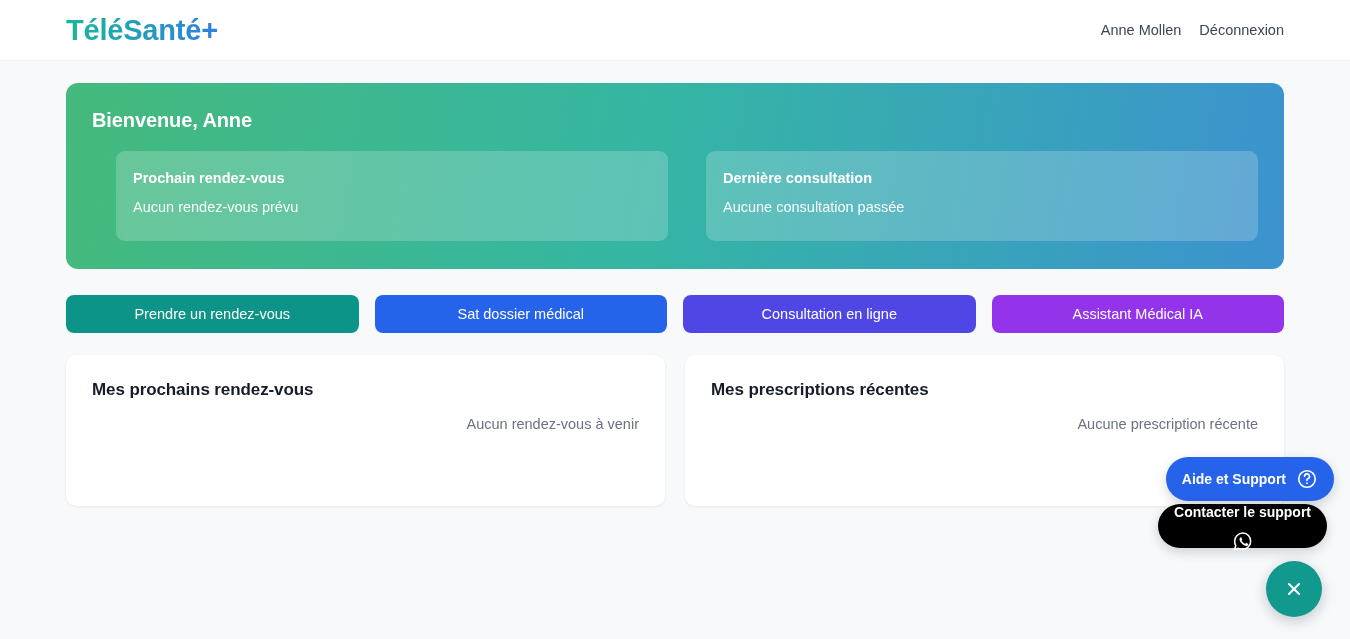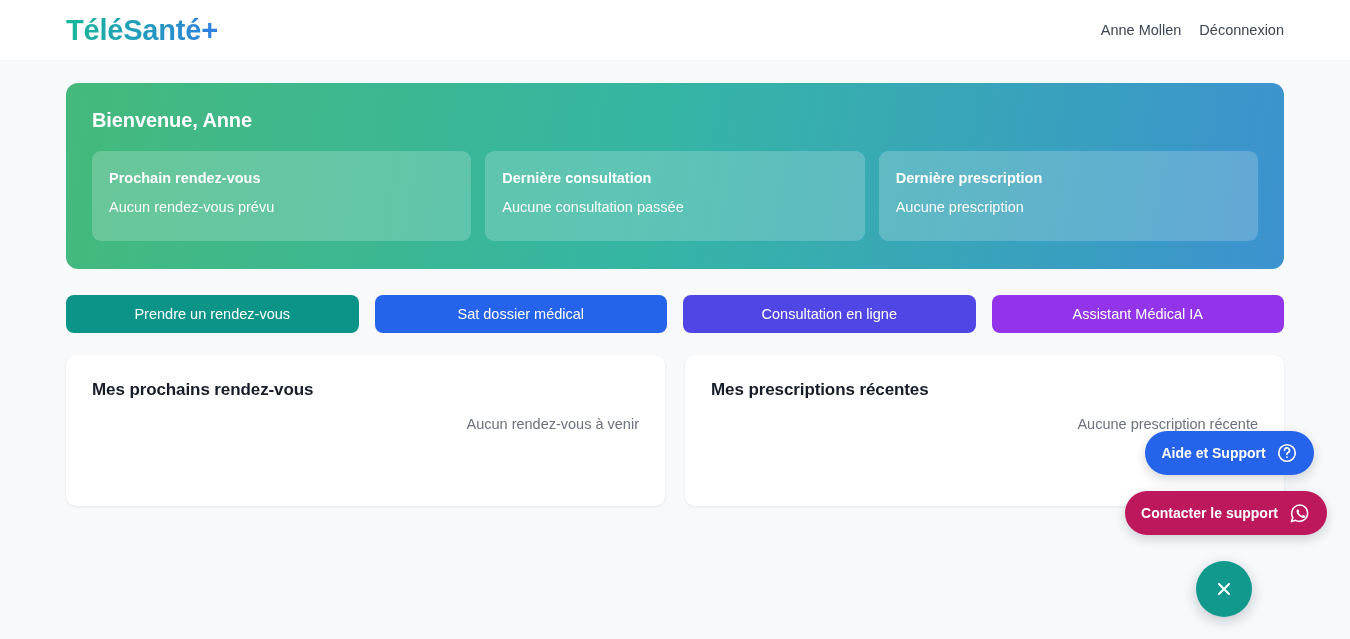--- a/index.html
+++ b/index.html
@@ -78,20 +78,21 @@
     display: flex;
     gap: 14px;
   }
 
   .summary-card {
     flex: 1 1 0;
     background: rgba(255, 255, 255, 0.2);
     border-radius: 9px;
     padding: 19px 17px 20px 17px;
     min-height: 90px;
+    margin-left: 24px;
   }
 
   .summary-card .label {
     font-size: 14.5px;
     font-weight: 700;
     margin-bottom: 13px;
   }
 
   .summary-card .value {
     font-size: 14.5px;
@@ -152,43 +153,43 @@
     color: #6b7280;
   }
 
   
   .fab-stack {
     position: absolute;
     right: 16px;
     bottom: 22px;
     display: flex;
     flex-direction: column;
-    align-items: center;
-    gap: 16px;
+    align-items: flex-end;
+    gap: 3px;
   }
 
   .fab-pill {
     display: flex;
     align-items: center;
     gap: 10px;
     border: none;
     border-radius: 999px;
     color: #ffffff;
     font-family: "Liberation Sans", sans-serif;
     font-size: 14px;
     font-weight: 700;
     padding: 0 16px;
     height: 44px;
     cursor: pointer;
     box-shadow: 0 4px 12px rgba(15, 25, 45, 0.18);
     white-space: nowrap;
   }
 
   .fab-pill.help { background: #2563eb; }
-  .fab-pill.whatsapp { background: #be185d; margin-right: 7px; }
+  .fab-pill.whatsapp { background: #000000; margin-right: 7px; flex-direction: column; }
 
   .fab-icon { display: flex; align-items: center; }
 
   .fab-close {
     width: 56px;
     height: 56px;
     border-radius: 50%;
     border: none;
     background: #12998d;
     display: flex;
@@ -217,24 +218,20 @@
     <h1 class="welcome-title">Bienvenue, Anne</h1>
     <div class="summary-row">
       <div class="summary-card">
         <div class="label">Prochain rendez-vous</div>
         <div class="value">Aucun rendez-vous prévu</div>
       </div>
       <div class="summary-card">
         <div class="label">Dernière consultation</div>
         <div class="value">Aucune consultation passée</div>
       </div>
-      <div class="summary-card">
-        <div class="label">Dernière prescription</div>
-        <div class="value">Aucune prescription</div>
-      </div>
     </div>
   </section>
 
   <div class="action-row">
     <button class="action-btn" style="background:#0d9488">Prendre un rendez-vous</button>
     <button class="action-btn" style="background:#2563eb">Sat dossier médical</button>
     <button class="action-btn" style="background:#4f46e5">Consultation en ligne</button>
     <button class="action-btn" style="background:#9333ea">Assistant Médical IA</button>
   </div>
 

